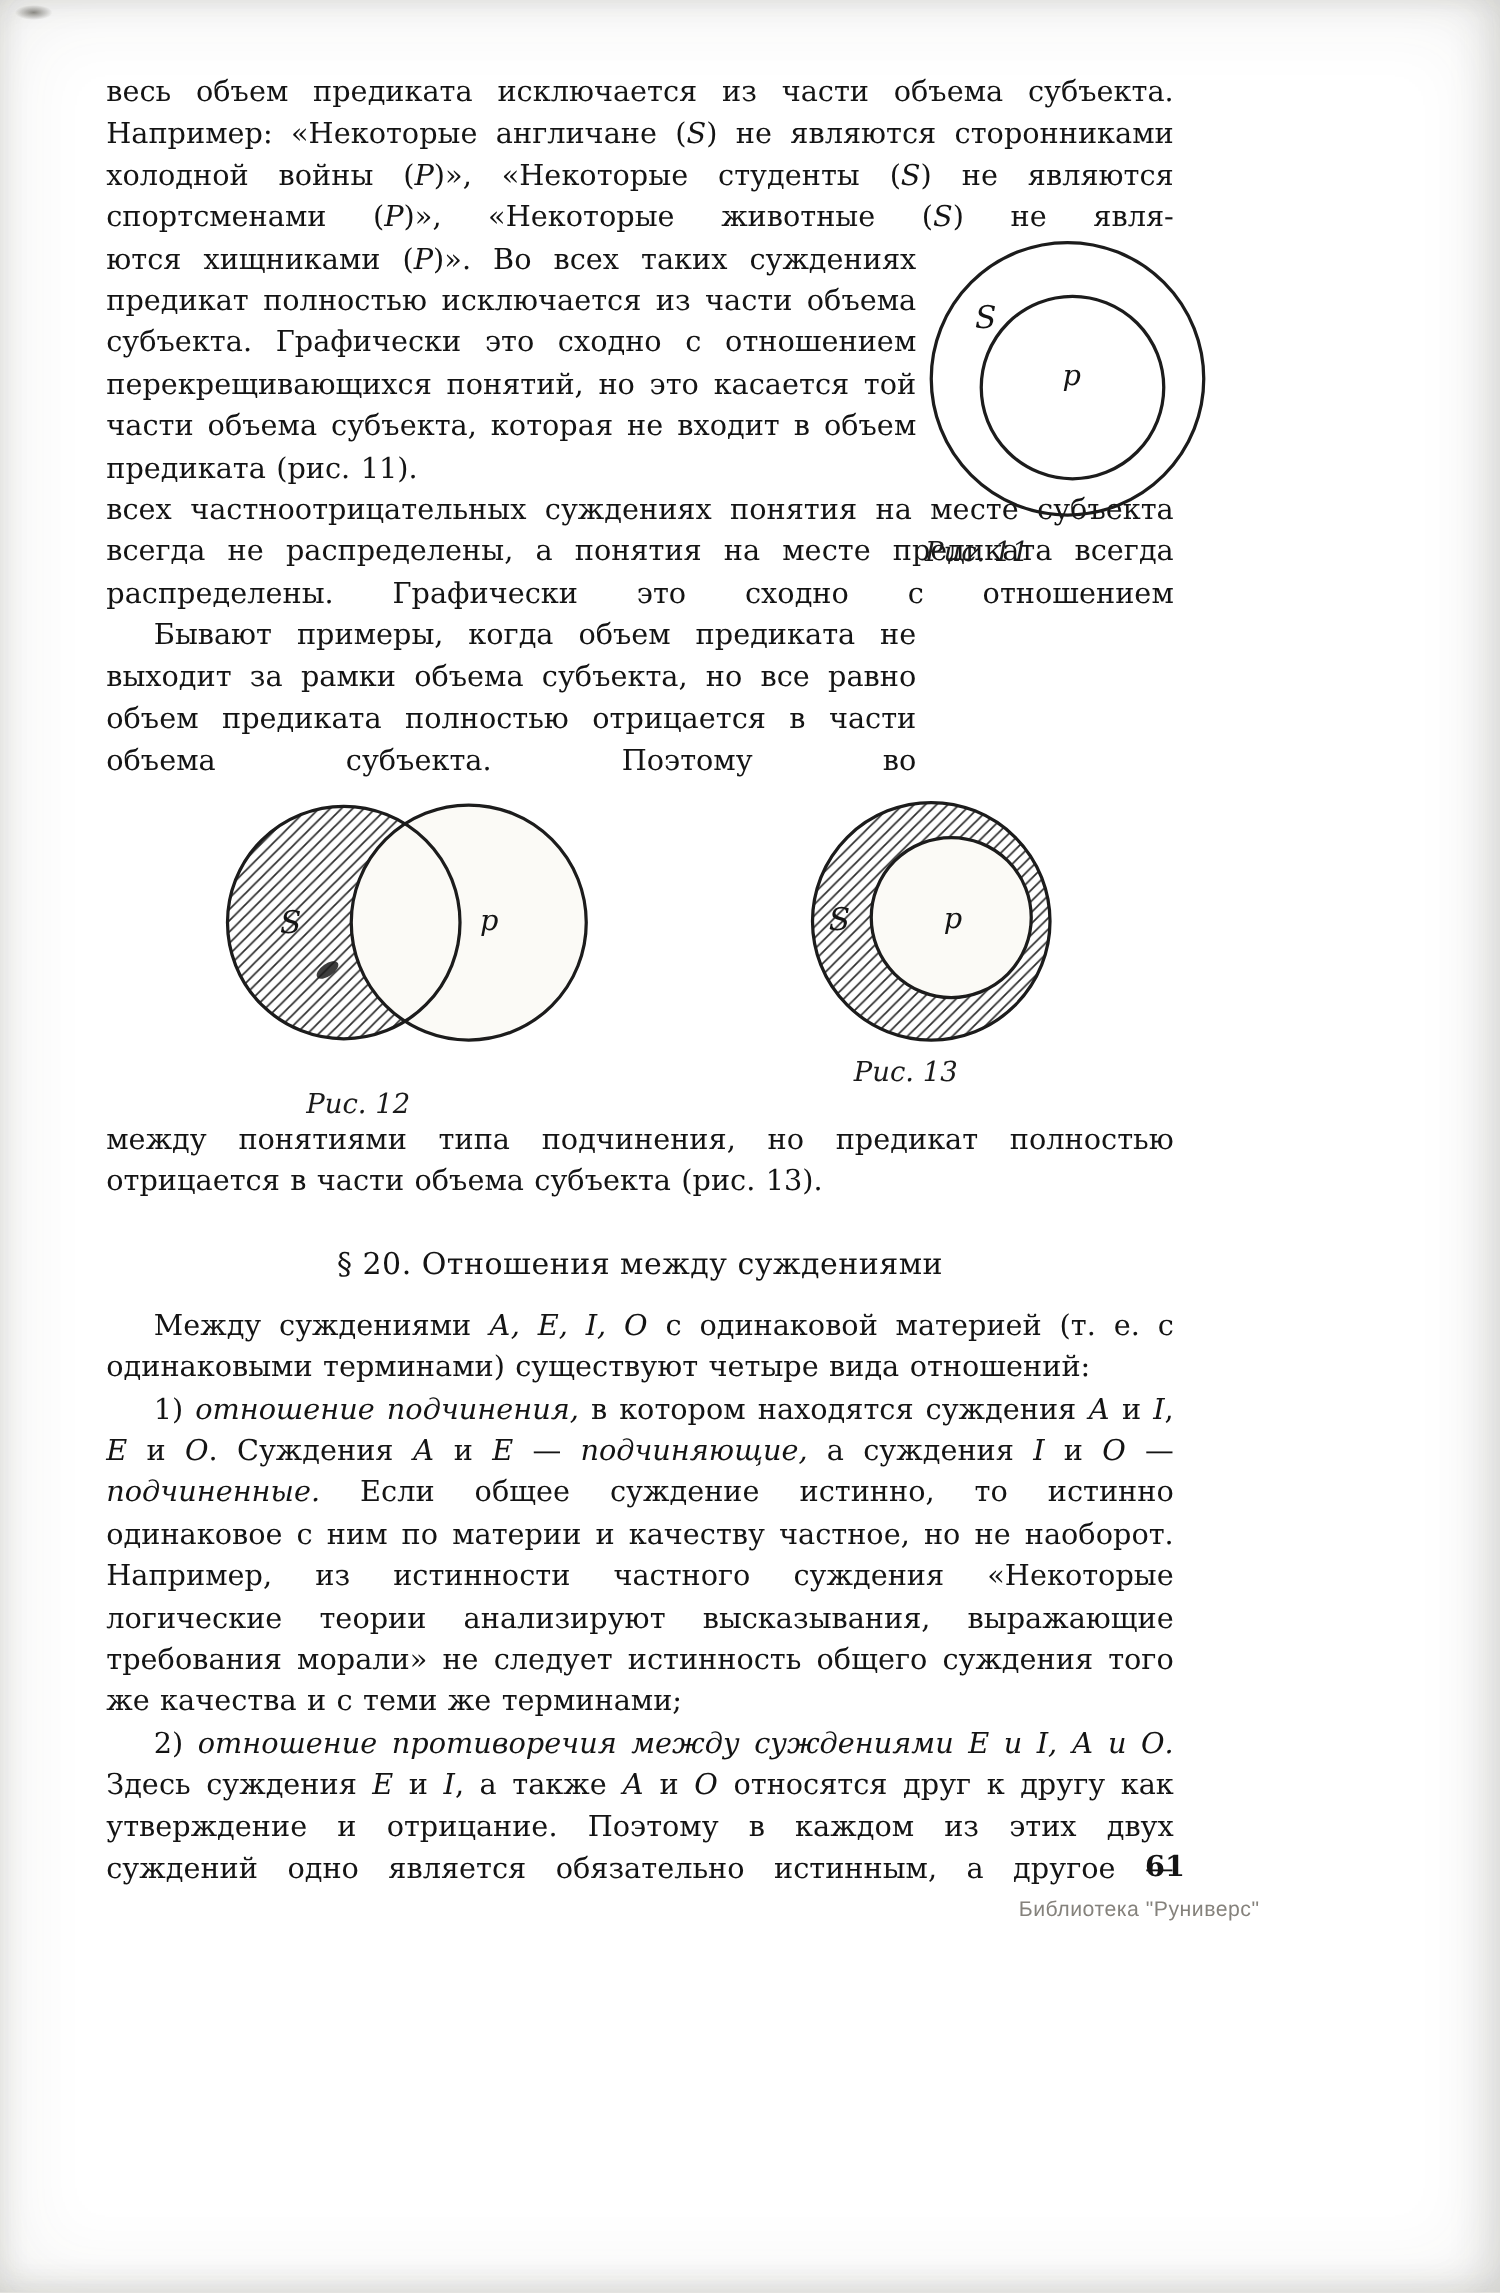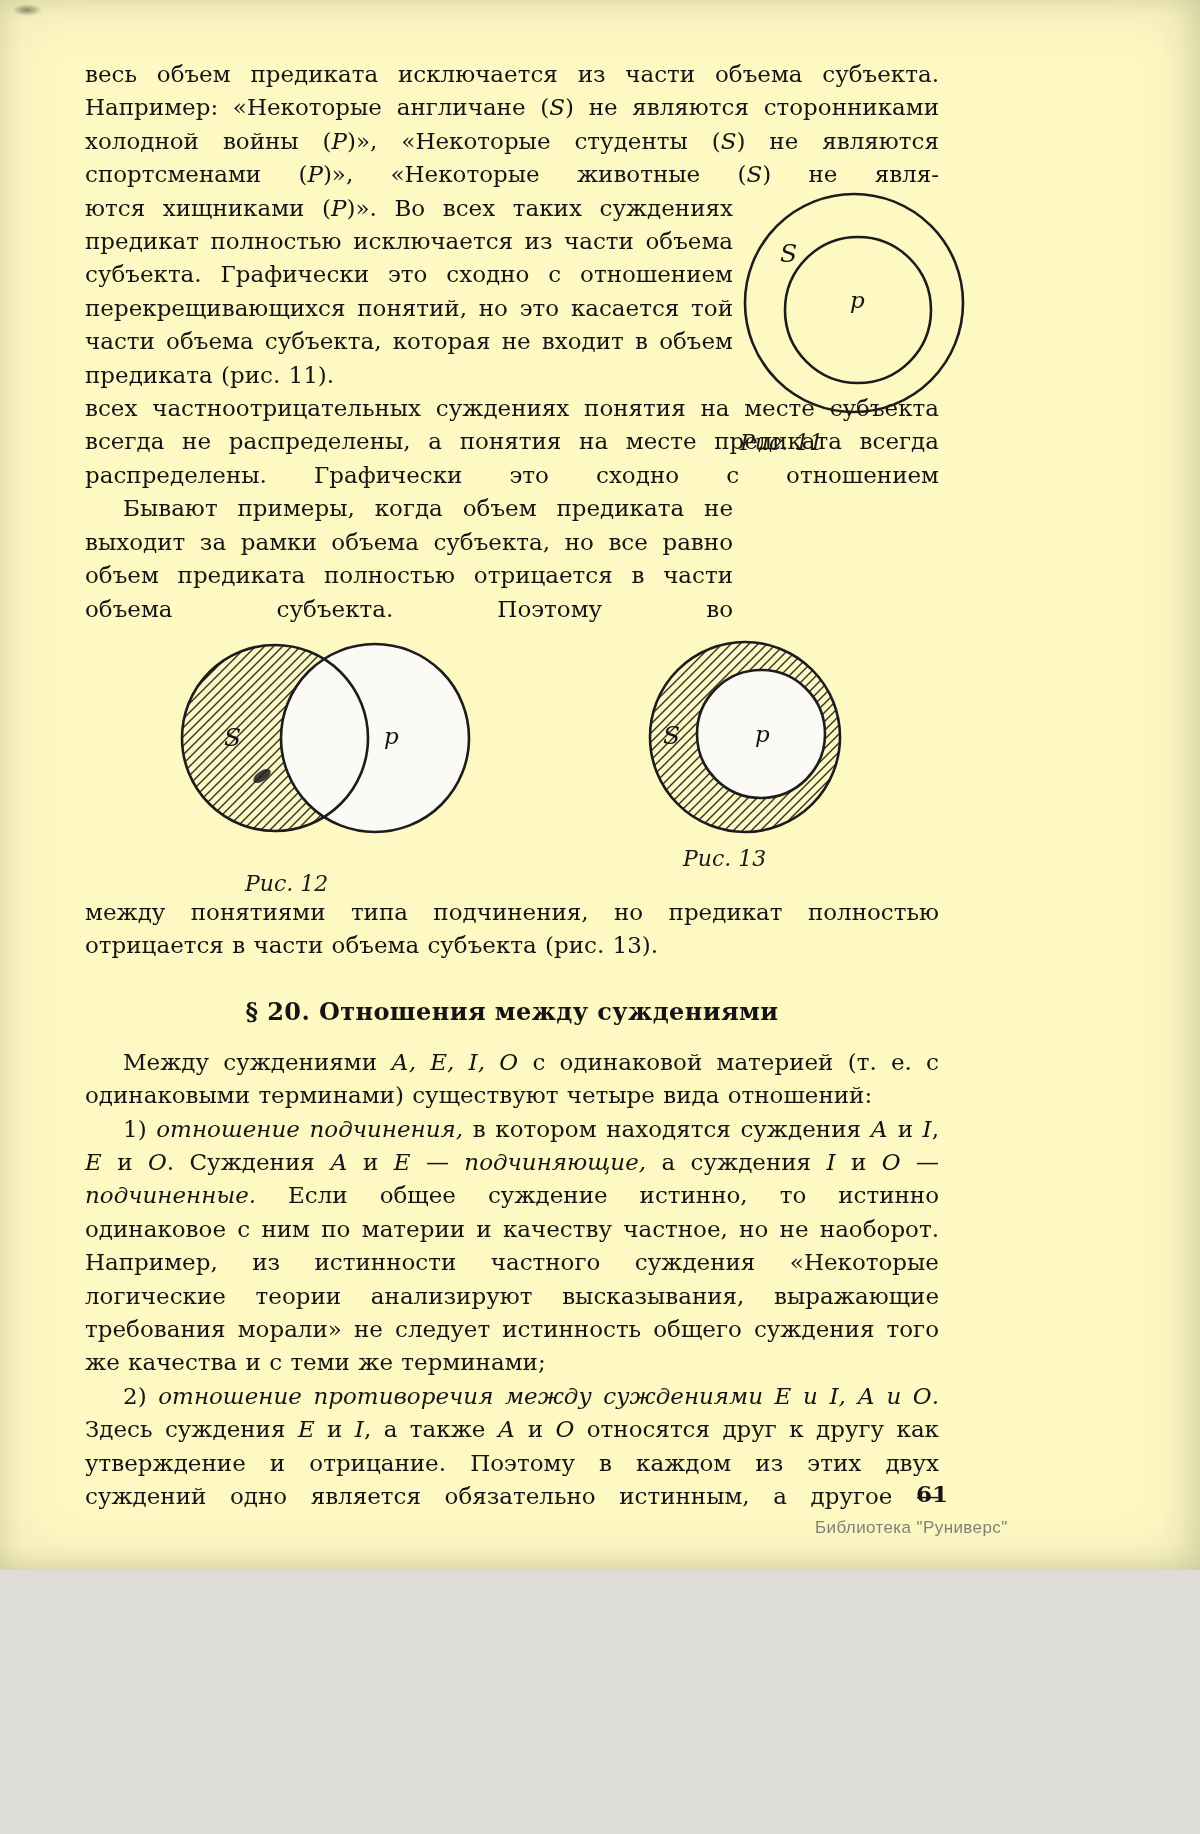--- a/index.html
+++ b/index.html
@@ -1,19 +1,19 @@
 <!DOCTYPE html>
 <html lang="ru"><head>
 <meta charset="utf-8">
 <style>
   html,body{margin:0;padding:0;background:#dedcd6;}
   .page{
     position:relative;
-    width:1200px;height:1570px;
-    background:#fef9c3;
+    width:1200px;height:1834px;
+    background:#ffffff;
     font-family:"DejaVu Serif", serif;
     color:#141414;
     overflow:hidden;
   }
   .page::after{
     content:"";
     position:absolute;inset:0;pointer-events:none;
     box-shadow: inset 0 0 70px rgba(60,55,45,.10),
                 inset -16px 0 28px rgba(60,55,45,.09),
                 inset 8px 0 20px rgba(60,55,45,.05),
@@ -31,21 +31,21 @@
     text-align:justify;
     word-spacing:1px;
   }
   .it{font-style:italic;}
   .indent{text-indent:38px;}
   .w-narrow{width:648px;}
   .last-justify{text-align-last:justify;}
   .text-top{position:absolute;left:85px;top:58px;width:854px;}
   .text-bottom{position:absolute;left:85px;top:896px;width:854px;}
   .heading{
-    font-size:24px;font-weight:bold;text-align:center;
+    font-size:24px;font-weight:normal;text-align:center;
     margin:34px 0 20px 0;letter-spacing:.4px;
   }
   figure.fig11{position:absolute;left:740px;top:190px;width:232px;margin:0;}
   .figcap{
     font-style:italic;font-size:22px;color:#1b1b1b;
     text-align:left;margin-top:8px;
   }
   .figrow{position:absolute;left:85px;top:628px;width:1040px;height:262px;}
   .f12wrap{position:absolute;left:93px;top:6px;line-height:0;}
   .f13wrap{position:absolute;left:560px;top:12px;line-height:0;}

